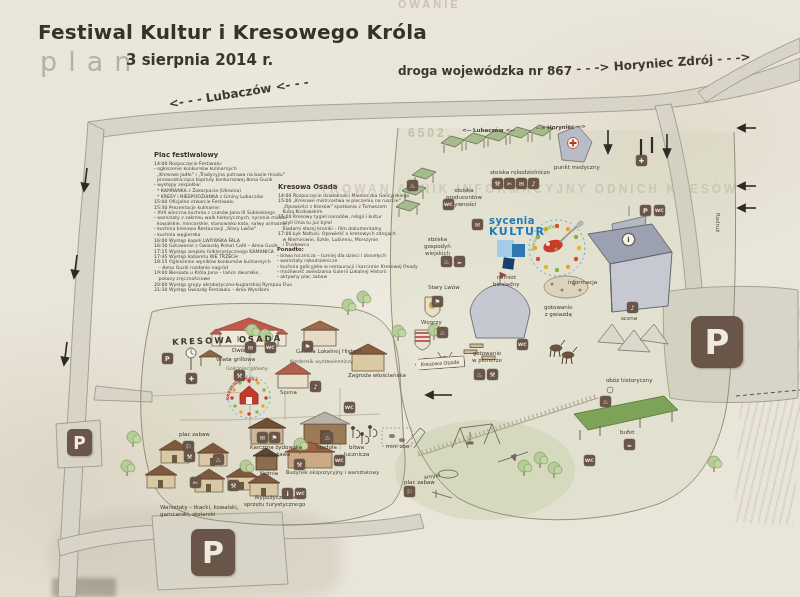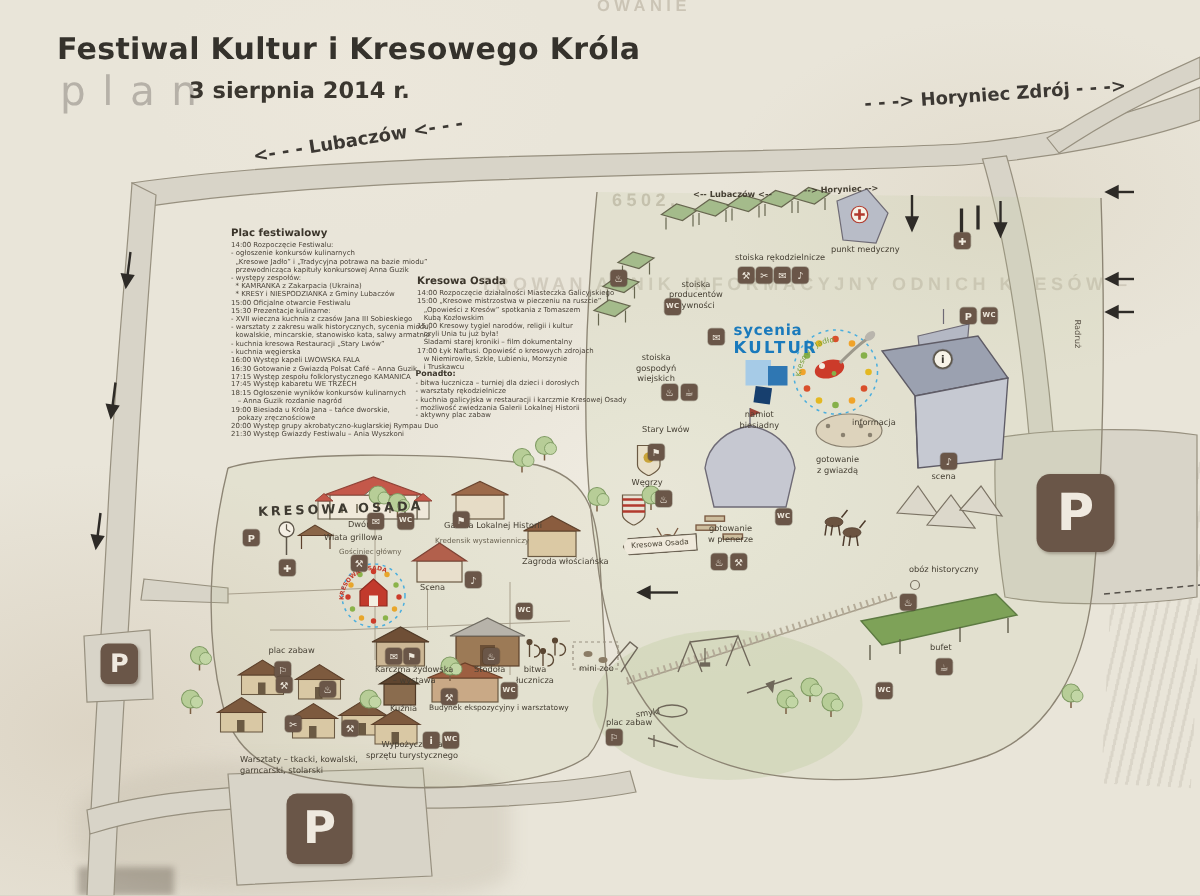--- a/index.html
+++ b/index.html
@@ -379,20 +379,21 @@
       <text font-size="4" fill="#c23a2c" font-weight="bold" font-family="DejaVu Sans, sans-serif">
         <textPath href="#osadaArc">KRESOWA OSADA</textPath>
       </text>
     </g>
   </svg>
 
   <div class="abs title" style="left:38px;top:20px;">Festiwal Kultur i Kresowego Króla</div>
   <div class="abs plan" style="left:40px;top:46px;">plan</div>
   <div class="abs date" style="left:126px;top:51px;">3 sierpnia 2014 r.</div>
 
+  <div class="abs roadlbl" style="left:398px;top:64px;">droga wojewódzka nr 867</div>
   <div class="abs roadlbl" style="left:576px;top:56px;transform:rotate(-4deg);">- - -&gt; Horyniec Zdrój - - -&gt;</div>
   <div class="abs roadlbl" style="left:168px;top:86px;transform:rotate(-9deg);">&lt;- - - Lubaczów &lt;- - -</div>
   <div class="lbl b" style="left:462px;top:127px;">&lt;-- Lubaczów &lt;--</div>
   <div class="lbl b" style="left:536px;top:124px;transform:rotate(-2deg);">--&gt; Horyniec --&gt;</div>
   <div class="lbl vert" style="left:714px;top:213px;color:#5a5347;">Radruż</div>
 
   <div class="prog" style="left:154px;top:151px;">
     <h3>Plac festiwalowy</h3>
     <div>
         <div class="pline">14:00 Rozpoczęcie Festiwalu:</div>

